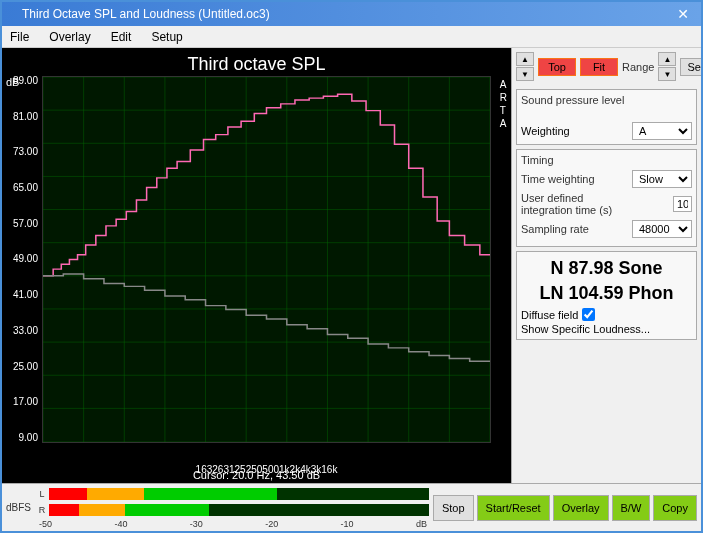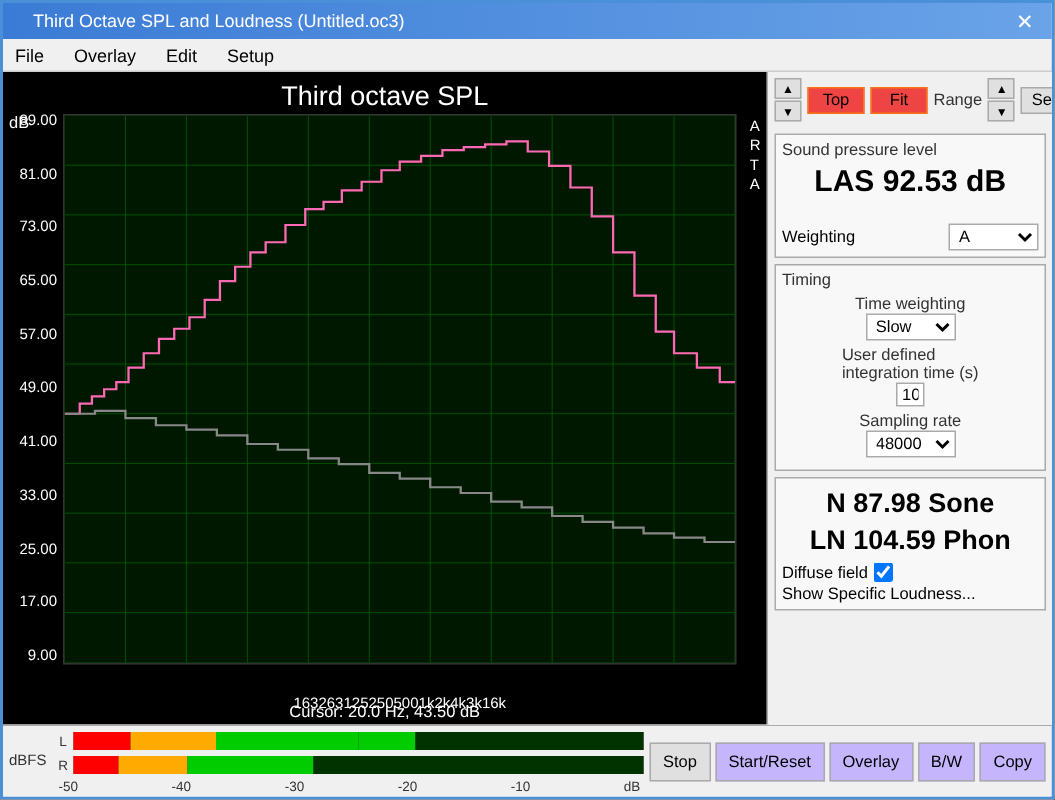--- a/index.html
+++ b/index.html
@@ -231,21 +231,20 @@
       padding: 1px 2px;
       border: 1px solid #aaa;
       background: white;
       width: 60px;
     }
     .param-row {
       display: flex;
       align-items: center;
       justify-content: space-between;
       margin-bottom: 4px;
-      flex-direction: column;
     }
     .param-label {
       font-size: 11px;
       color: #333;
       flex: 1;
     }
     .param-input {
       width: 19px;
       border: 1px solid #aaa;
       padding: 1px 3px;
@@ -327,21 +326,21 @@
     }
     .tick-label {
       font-size: 9px;
     }
     #bottom-buttons {
       display: flex;
       gap: 3px;
       align-items: center;
     }
     .bottom-btn {
-      background: #c4b5fd;
+      background: #84cc16;
       border: 1px solid #aaa;
       padding: 4px 8px;
       cursor: pointer;
       font-size: 11px;
       height: 26px;
     }
     .stop-btn {
       background: #e0e0e0;
     }
     
@@ -576,21 +575,20 @@
         <span class="range-label">Range</span>
         <div class="arrow-group">
           <button class="arrow-btn">▲</button>
           <button class="arrow-btn">▼</button>
         </div>
         <button class="set-btn">Set</button>
       </div>
 
       <div class="section-box">
         <div class="section-title">Sound pressure level</div>
-        <div class="spl-value">LAS 92.53 dB</div>
         <div class="weighting-row">
           <span class="weighting-label">Weighting</span>
           <select>
             <option>A</option>
             <option>B</option>
             <option>C</option>
             <option>Z</option>
           </select>
         </div>
       </div>

